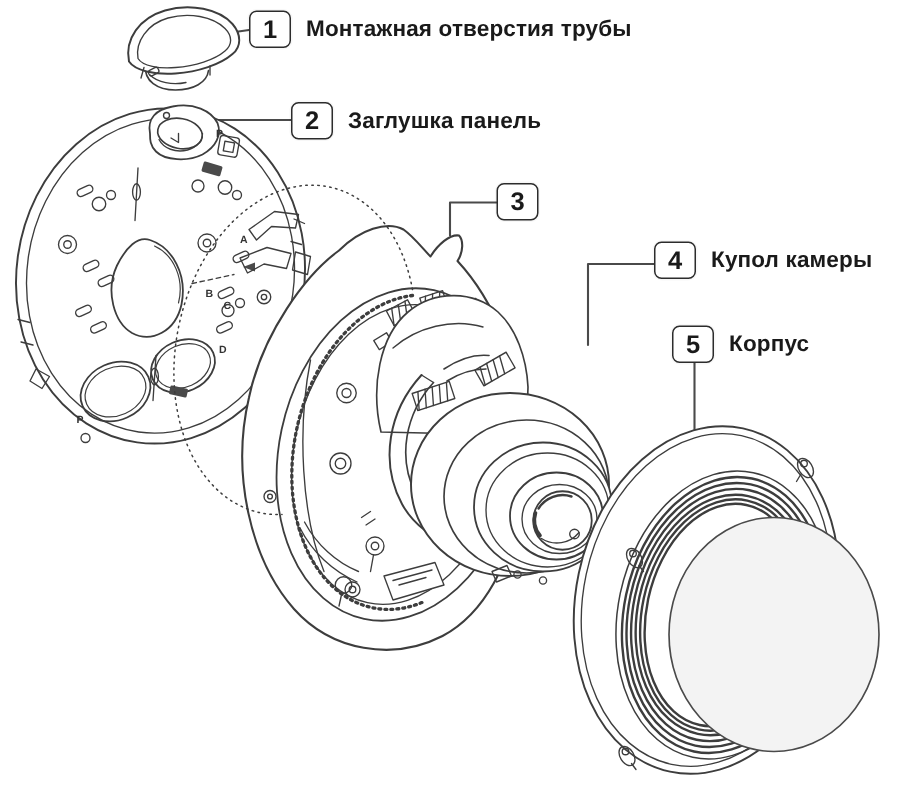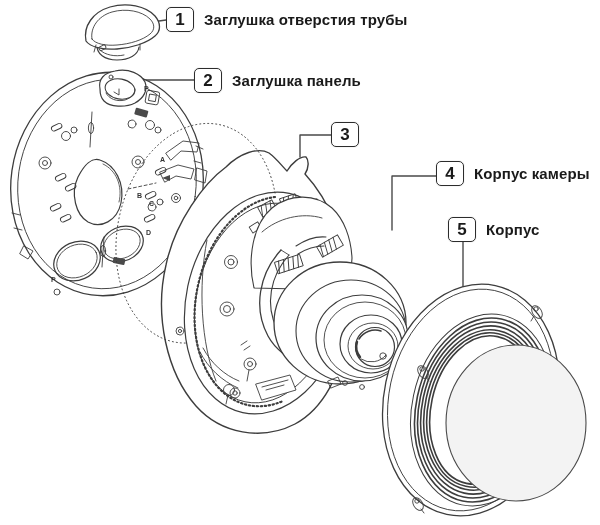--- a/index.html
+++ b/index.html
@@ -260,31 +260,31 @@
       </g>
 
       <ellipse cx="516" cy="423" rx="70" ry="78" fill="#f3f3f3" stroke="#4a4a4a" stroke-width="1.1"></ellipse>
     </g>
 
   </g>
 </svg>
 
 <div class="part-label pl1">
   <span class="num-box">1</span>
-  <span class="label-text">Заглушка отверстия трубы</span>
+  <span class="label-text">Монтажная отверстия трубы</span>
 </div>
 <div class="part-label pl2">
   <span class="num-box">2</span>
   <span class="label-text">Заглушка панель</span>
 </div>
 <div class="part-label pl3">
   <span class="num-box">3</span>
 </div>
 <div class="part-label pl4">
   <span class="num-box">4</span>
-  <span class="label-text">Корпус камеры</span>
+  <span class="label-text">Купол камеры</span>
 </div>
 <div class="part-label pl5">
   <span class="num-box">5</span>
   <span class="label-text">Корпус</span>
 </div>
 
 </div>
 
 </body></html>

